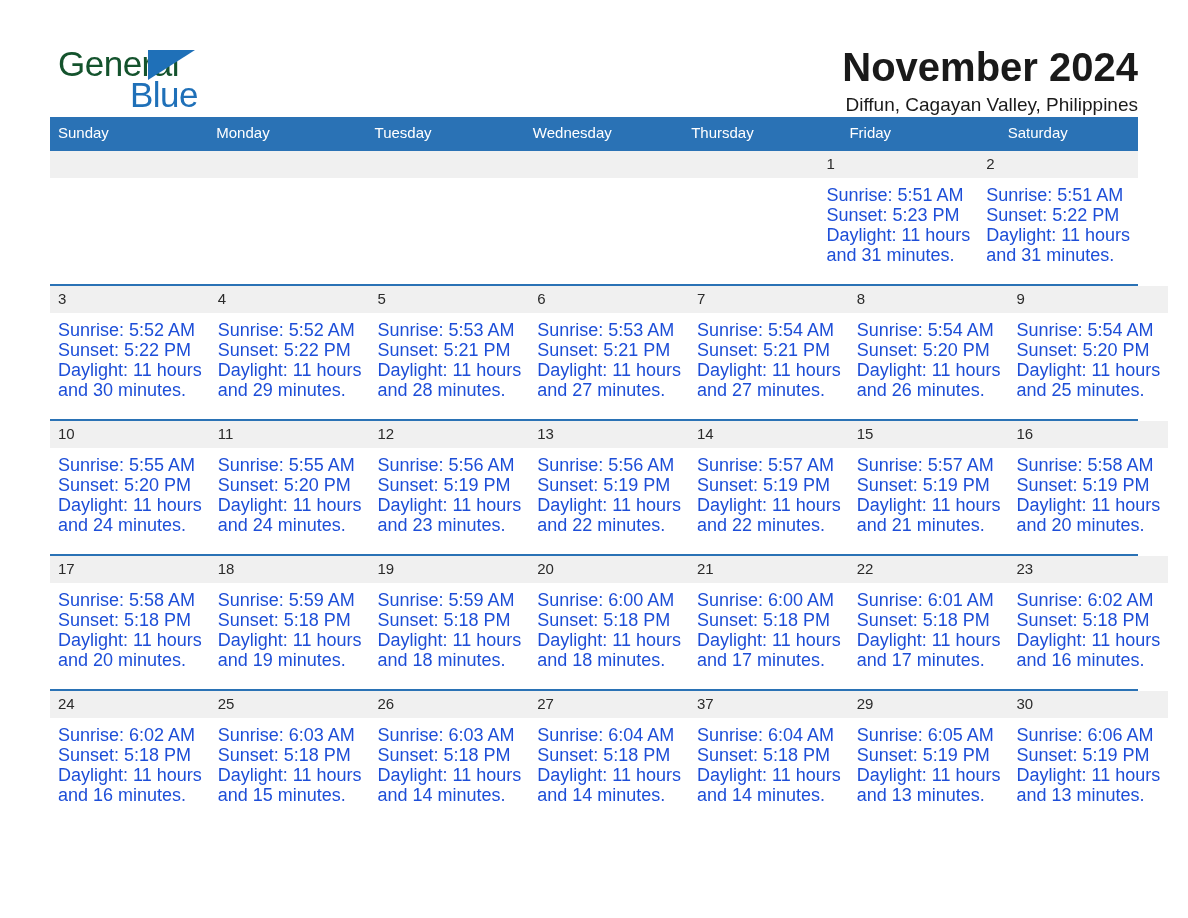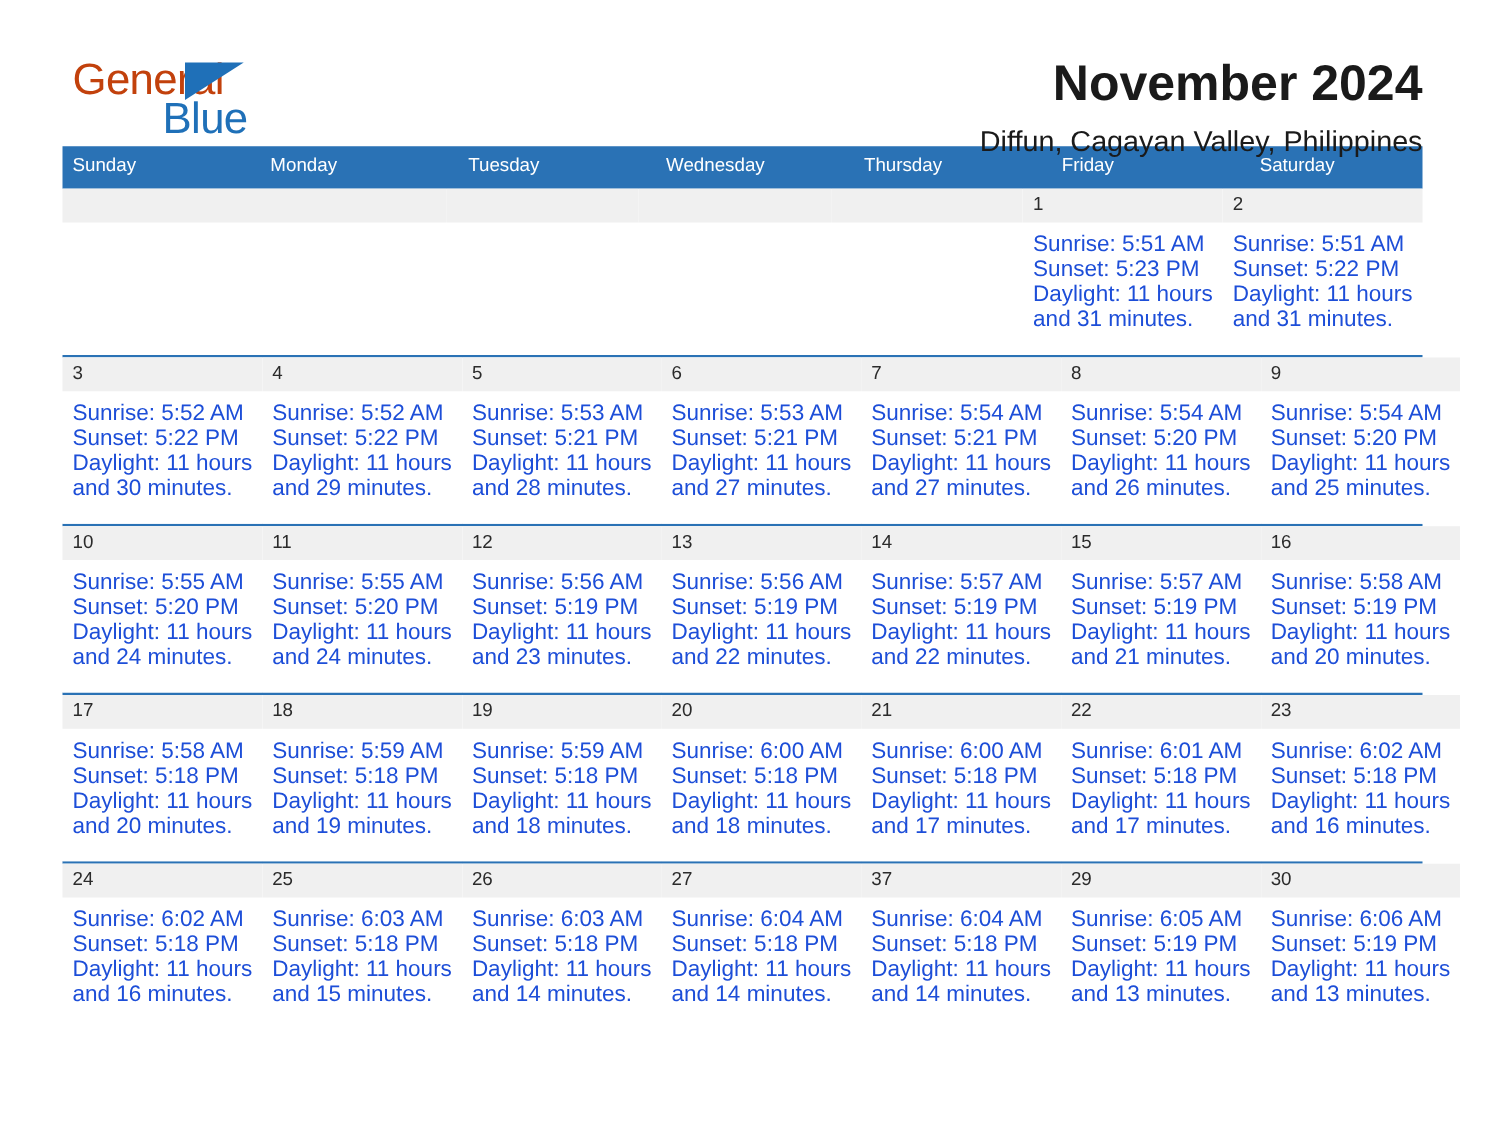--- a/index.html
+++ b/index.html
@@ -36,21 +36,21 @@
     width: 200px;
     height: 70px;
     user-select: none;
   }
   .logo-general {
     position: absolute;
     left: 8px;
     top: 2px;
     font-size: 35px;
     letter-spacing: -0.5px;
-    color: #c2410c;
+    color: #14532d;
     line-height: 1;
   }
   .logo-triangle {
     position: absolute;
     left: 98px;
     top: 6px;
     width: 0;
     height: 0;
     border-left: 47px solid #1f70b8;
     border-bottom: 30px solid transparent;
@@ -69,24 +69,24 @@
     padding-top: 2px;
   }
   .month-title {
     font-size: 40px;
     font-weight: bold;
     color: #1a1a1a;
     line-height: 1.05;
     letter-spacing: 0px;
   }
   .location-title {
-    font-size: 23px;
+    font-size: 19px;
     font-weight: normal;
     color: #1a1a1a;
-    margin-top: 13px;
+    margin-top: 7px;
     line-height: 1.1;
   }
 
   
   .calendar {
     width: 1088px;
     margin-top: 12px;
   }
   .weekday-row {
     display: grid;

